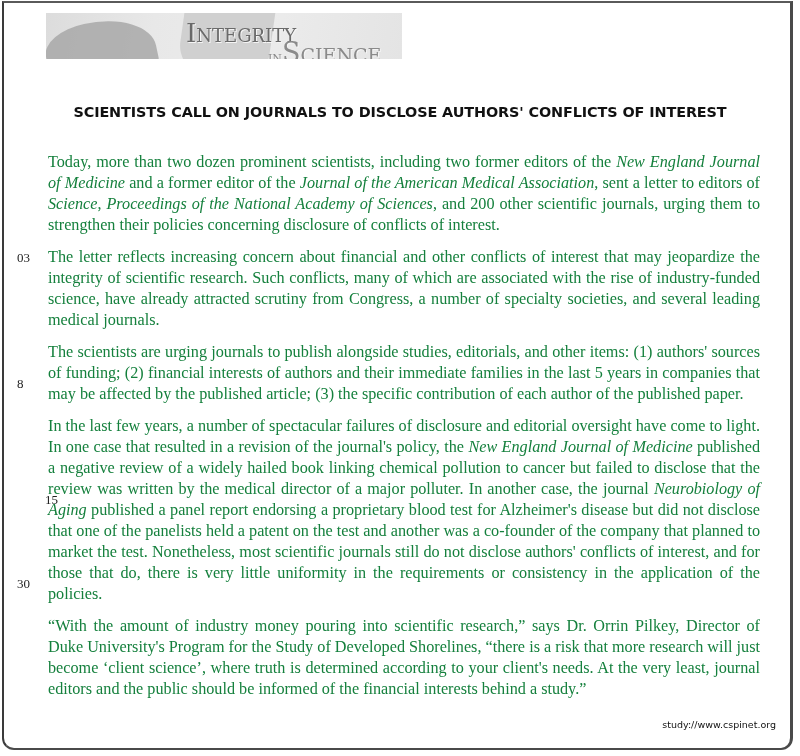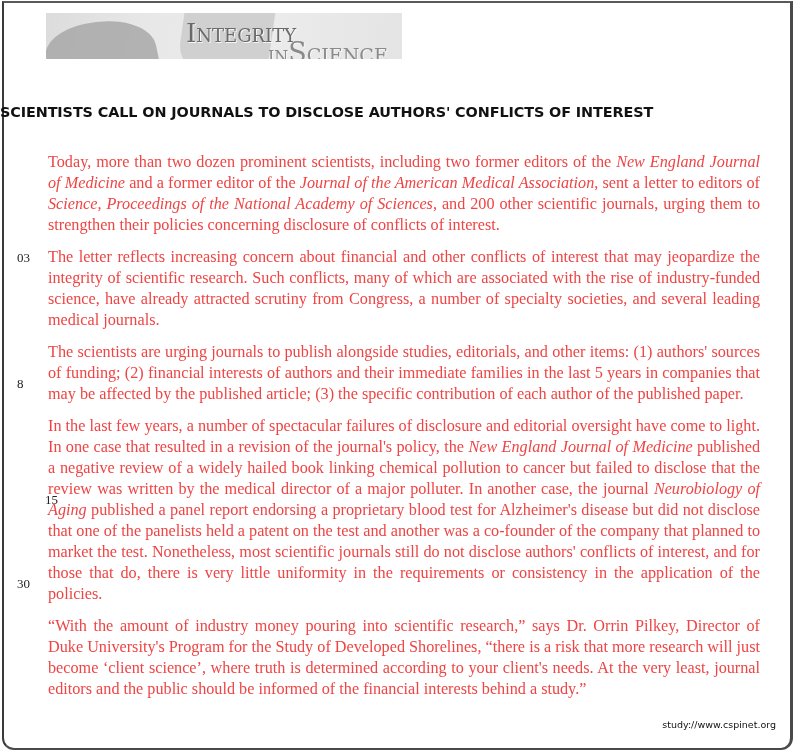--- a/index.html
+++ b/index.html
@@ -33,30 +33,30 @@
     .banner .word1 {
       position: absolute; left: 140px; top: 5px;
       font-family: "DejaVu Serif", serif; font-size: 26px; letter-spacing: 0px;
       color: #6a6a6a; font-variant: small-caps; text-shadow: 1px 1px 0 #f5f5f5;
     }
     .banner .word2 {
       position: absolute; left: 222px; top: 24px;
       font-family: "DejaVu Serif", serif; font-size: 27px;
       color: #8a8a8a; font-variant: small-caps; text-shadow: 1px 1px 0 #f5f5f5;
     }
-    .banner .word2 .small { font-size: 23px; }
+    .banner .word2 .small { font-size: 16px; }
     .title {
-      position: absolute; left: 0; width: 800px; top: 104px; 
+      position: absolute; left: 0; width: 800px; top: 104px; text-align: center;
       font-family: "DejaVu Sans", sans-serif; font-weight: bold; font-size: 14.4px;
       color: #111; letter-spacing: -0.1px;
     }
     .body {
       position: absolute; left: 48px; top: 152px; width: 712px;
       font-family: "Liberation Serif", serif; font-size: 16.2px; line-height: 21px;
-      color: #ef4444; text-align: justify;
+      color: #15803d; text-align: justify;
     }
     .body p { margin: 0 0 11px 0; }
     .body em { font-style: italic; }
     .lineno {
       position: absolute; left: 17px; width: 24px;
       font-family: "Liberation Serif", serif; font-size: 13px; color: #222;
     }
     .url {
       position: absolute; right: 24px; top: 719px;
       font-family: "DejaVu Sans", sans-serif; font-size: 9.5px; color: #111;

